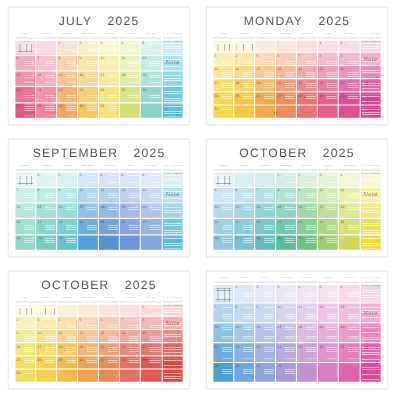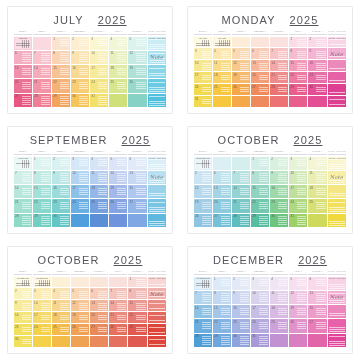--- a/index.html
+++ b/index.html
@@ -34,21 +34,21 @@
   .title{
     text-align:center;
     font-size:11px;
     letter-spacing:1.1px;
     color:#54545c;
     font-weight:400;
     line-height:1;
     padding:3px 0 4px 0;
     white-space:nowrap;
   }
-  .title .yr{margin-left:14px;text-decoration:underline;}
+  .title .yr{margin-left:14px;}
   .wk{
     display:grid;
     grid-template-columns:repeat(7,1fr) 1.02fr;
     column-gap:1px;
     padding-bottom:1px;
   }
   .wk span{
     font-size:1.7px;
     letter-spacing:0.2px;
     text-align:center;
@@ -998,21 +998,20 @@
           <div class="cell empty" style="background: rgb(229, 112, 95);"></div>
           <div class="cell empty" style="background: rgb(225, 90, 82);"></div>
           <div class="notes" style="background: rgb(221, 69, 57);">
             <span class="nlines"></span>
           </div>
         </div>
       </div>
     </div>
     <div class="panel">
       <div class="card">
-        <div class="title"><span>DECEMBER</span><span class="yr">2025</span></div>
         <div class="wk">
           <span>SUNDAY</span>
           <span>MONDAY</span>
           <span>TUESDAY</span>
           <span>WEDNESDAY</span>
           <span>THURSDAY</span>
           <span>FRIDAY</span>
           <span>SATURDAY</span>
           <span class="nt">NOTES / REMINDERS</span>
         </div>

